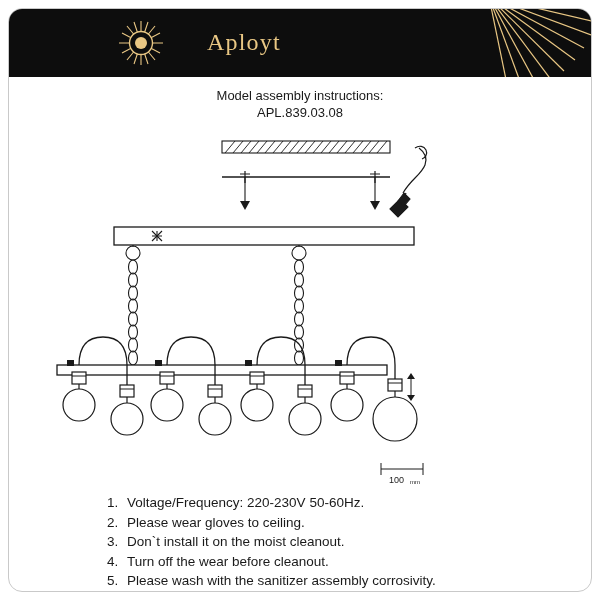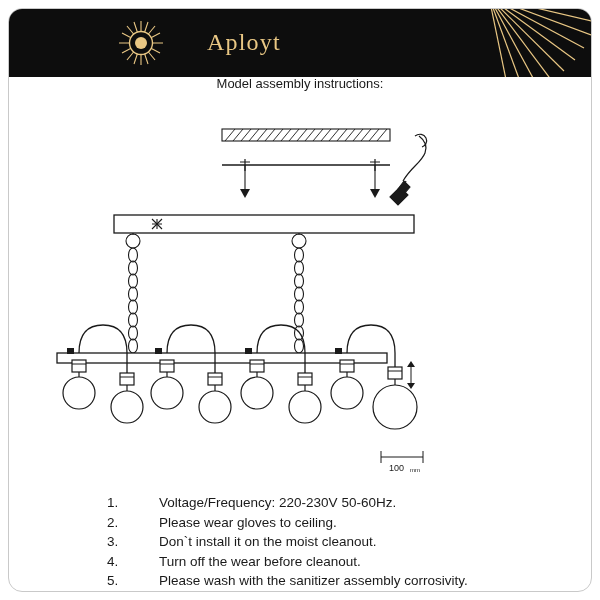--- a/index.html
+++ b/index.html
@@ -62,35 +62,35 @@
     position: absolute;
     right: -10px;
     top: -18px;
     width: 190px;
     height: 110px;
   }
   
   .title-block {
     position: absolute;
     left: 0;
-    top: 66px;
+    top: 78px;
     width: 100%;
     text-align: center;
     color: #1a1a1a;
   }
   .title-line {
     font-size: 13px;
     line-height: 17px;
     font-family: "Liberation Sans", sans-serif;
   }
   
   .drawing {
     position: absolute;
     left: 0;
-    top: 106px;
+    top: 118px;
     width: 584px;
     height: 370px;
   }
   
   .instructions {
     position: absolute;
     left: 98px;
     top: 484px;
     width: 470px;
     color: #1a1a1a;
@@ -102,21 +102,20 @@
     line-height: 19.5px;
     white-space: nowrap;
   }
   .inst-num {
     width: 20px;
     flex: 0 0 20px;
     text-align: left;
   }
   .inst-text {
     flex: 1 1 auto;
-    margin-left: 32px;
   }
 </style>
 </head>
 <body>
 
 <div class="page">
   <div class="sheet">
 
     <div class="header">
 
@@ -161,20 +160,21 @@
             <line x1="78" y1="6" x2="128" y2="98"></line>
             <line x1="78" y1="6" x2="114" y2="104"></line>
             <line x1="78" y1="6" x2="99" y2="108"></line>
           </g>
         </svg>
       </div>
     </div>
 
     <div class="title-block">
       <div class="title-line">Model assembly instructions:</div>
+      <div class="title-line">APL.839.03.08</div>
     </div>
 
     <div class="drawing">
       <svg width="584" height="370" viewBox="0 0 584 370">
         <g stroke="#1a1a1a" fill="none" stroke-width="1.1">
 
           <rect x="213" y="14" width="168" height="12" fill="#ffffff"></rect>
           <g stroke-width="0.9">
             <line x1="216" y1="26" x2="226" y2="14"></line>
               <line x1="224" y1="26" x2="234" y2="14"></line>

